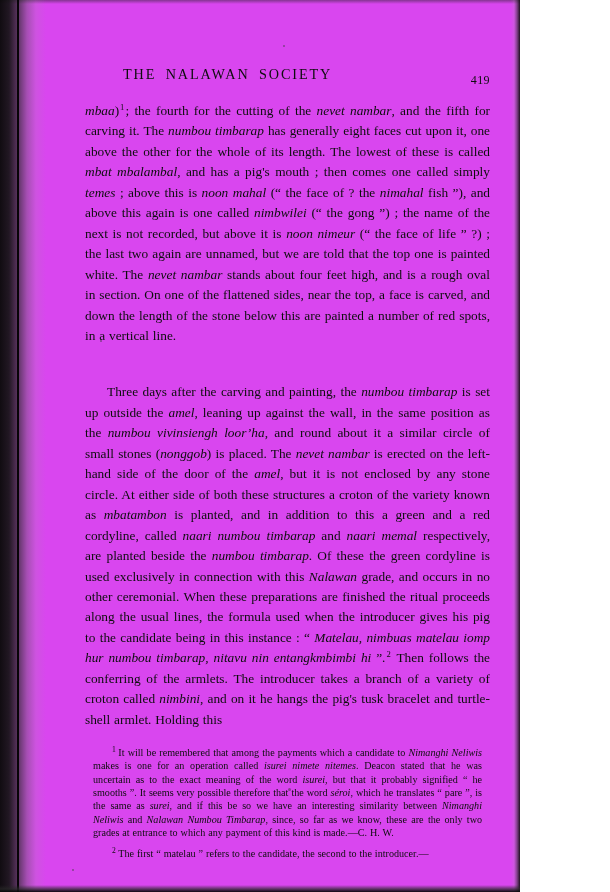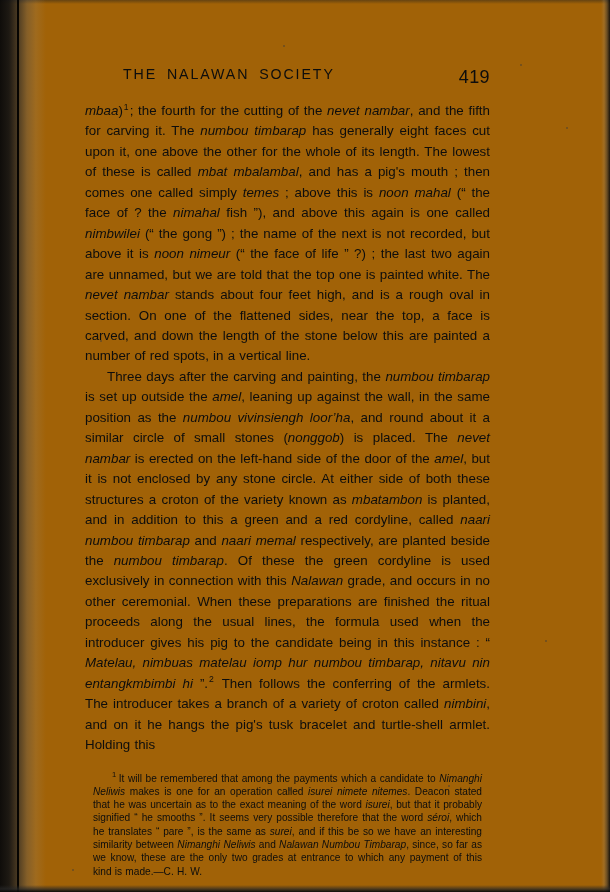--- a/index.html
+++ b/index.html
@@ -2,25 +2,25 @@
 <html><head>
 <meta charset="utf-8">
 <style>
   html, body {
     margin: 0;
     padding: 0;
     background: #ffffff;
   }
   .page {
     position: relative;
-    width: 610px;
+    width: 520px;
     height: 892px;
-    background: #a16207;
+    background: #d946ef;
     overflow: hidden;
-    font-family: Liberation Sans, sans-serif;
+    font-family: Liberation Serif, serif;
     color: #0d0d0d;
   }
 
   
   .gutter-shadow {
     position: absolute;
     left: 0; top: 0;
     width: 46px; height: 892px;
     background: linear-gradient(to right,
         rgba(10,10,10,0.97) 0px,
@@ -94,33 +94,33 @@
   .runhead-title {
     font-size: 14.2px;
     letter-spacing: 1.9px;
     word-spacing: 4px;
     margin-left: 38px;
   }
   .runhead-folio {
     position: absolute;
     right: 0;
     bottom: 0;
-    font-size: 18px;
+    font-size: 12px;
     letter-spacing: 0.4px;
   }
 
   .body-par {
     font-size: 13.35px;
     line-height: 20.45px;
     text-align: justify;
     text-align-last: left;
     margin: 0;
     word-spacing: 0.5px;
   }
-  .body-par.indent { text-indent: 22px; }
+  .body-par.indent { text-indent: 22px; margin-top: 36px; }
   .body-par i { font-style: italic; }
   sup.fn {
     font-size: 8.6px;
     vertical-align: super;
     line-height: 0;
     padding: 0 1px;
   }
 
   
   .footnotes {
@@ -170,16 +170,17 @@
       <span class="runhead-folio">419</span>
     </div>
 
     <div id="body-text">
         <p class="body-par"><i>mbaa</i><span>)</span><sup class="fn">1</sup><span>; the fourth for the cutting of the </span><i>nevet nambar</i><span>, and the fifth for carving it.  The </span><i>numbou timbarap</i><span> has generally eight faces cut upon it, one above the other for the whole of its length. The lowest of these is called </span><i>mbat mbalambal</i><span>, and has a pig's mouth ; then comes one called simply </span><i>temes</i><span> ; above this is </span><i>noon mahal</i><span> (“ the face of ? the </span><i>nimahal</i><span> fish ”), and above this again is one called </span><i>nimbwilei</i><span> (“ the gong ”) ; the name of the next is not recorded, but above it is </span><i>noon nimeur</i><span> (“ the face of life ” ?) ; the last two again are unnamed, but we are told that the top one is painted white.  The </span><i>nevet nambar</i><span> stands about four feet high, and is a rough oval in section.  On one of the flattened sides, near the top, a face is carved, and down the length of the stone below this are painted a number of red spots, in a vertical line.</span></p>
         <p class="body-par indent"><span>Three days after the carving and painting, the </span><i>numbou timbarap</i><span> is set up outside the </span><i>amel</i><span>, leaning up against the wall, in the same position as the </span><i>numbou vivinsiengh loor’ha</i><span>, and round about it a similar circle of small stones (</span><i>nonggob</i><span>) is placed. The </span><i>nevet nambar</i><span> is erected on the left-hand side of the door of the </span><i>amel</i><span>, but it is not enclosed by any stone circle.  At either side of both these structures a croton of the variety known as </span><i>mbatambon</i><span> is planted, and in addition to this a green and a red cordyline, called </span><i>naari numbou timbarap</i><span> and </span><i>naari memal</i><span> respectively, are planted beside the </span><i>numbou timbarap</i><span>.  Of these the green cordyline is used exclusively in connection with this </span><i>Nalawan</i><span> grade, and occurs in no other ceremonial.  When these preparations are finished the ritual proceeds along the usual lines, the formula used when the introducer gives his pig to the candidate being in this instance :  “ </span><i>Matelau, nimbuas matelau iomp hur numbou timbarap, nitavu nin entangkmbimbi hi</i><span> ”.</span><sup class="fn">2</sup><span> Then follows the conferring of the armlets.  The introducer takes a branch of a variety of croton called </span><i>nimbini</i><span>, and on it he hangs the pig's tusk bracelet and turtle-shell armlet.  Holding this</span></p>
       </div>
 
     <div class="footnotes" id="footnote-area">
         <p class="footnote"><span class="fn-mark">1</span><span>It will be remembered that among the payments which a candidate to </span><i>Nimanghi Neliwis</i><span> makes is one for an operation called </span><i>isurei nimete nitemes</i><span>. Deacon stated that he was uncertain as to the exact meaning of the word </span><i>isurei</i><span>, but that it probably signified “ he smooths ”.  It seems very possible therefore that the word </span><i>séroi</i><span>, which he translates “ pare ”, is the same as </span><i>surei</i><span>, and if this be so we have an interesting similarity between </span><i>Nimanghi Neliwis</i><span> and </span><i>Nalawan Numbou Timbarap</i><span>, since, so far as we know, these are the only two grades at entrance to which any payment of this kind is made.—C. H. W.</span></p>
+        <p class="footnote"><span class="fn-mark">2</span><span>The first “ matelau ” refers to the candidate, the second to the introducer.—</span></p>
       </div>
 
   </div>
 </div>
 
 </body></html>

